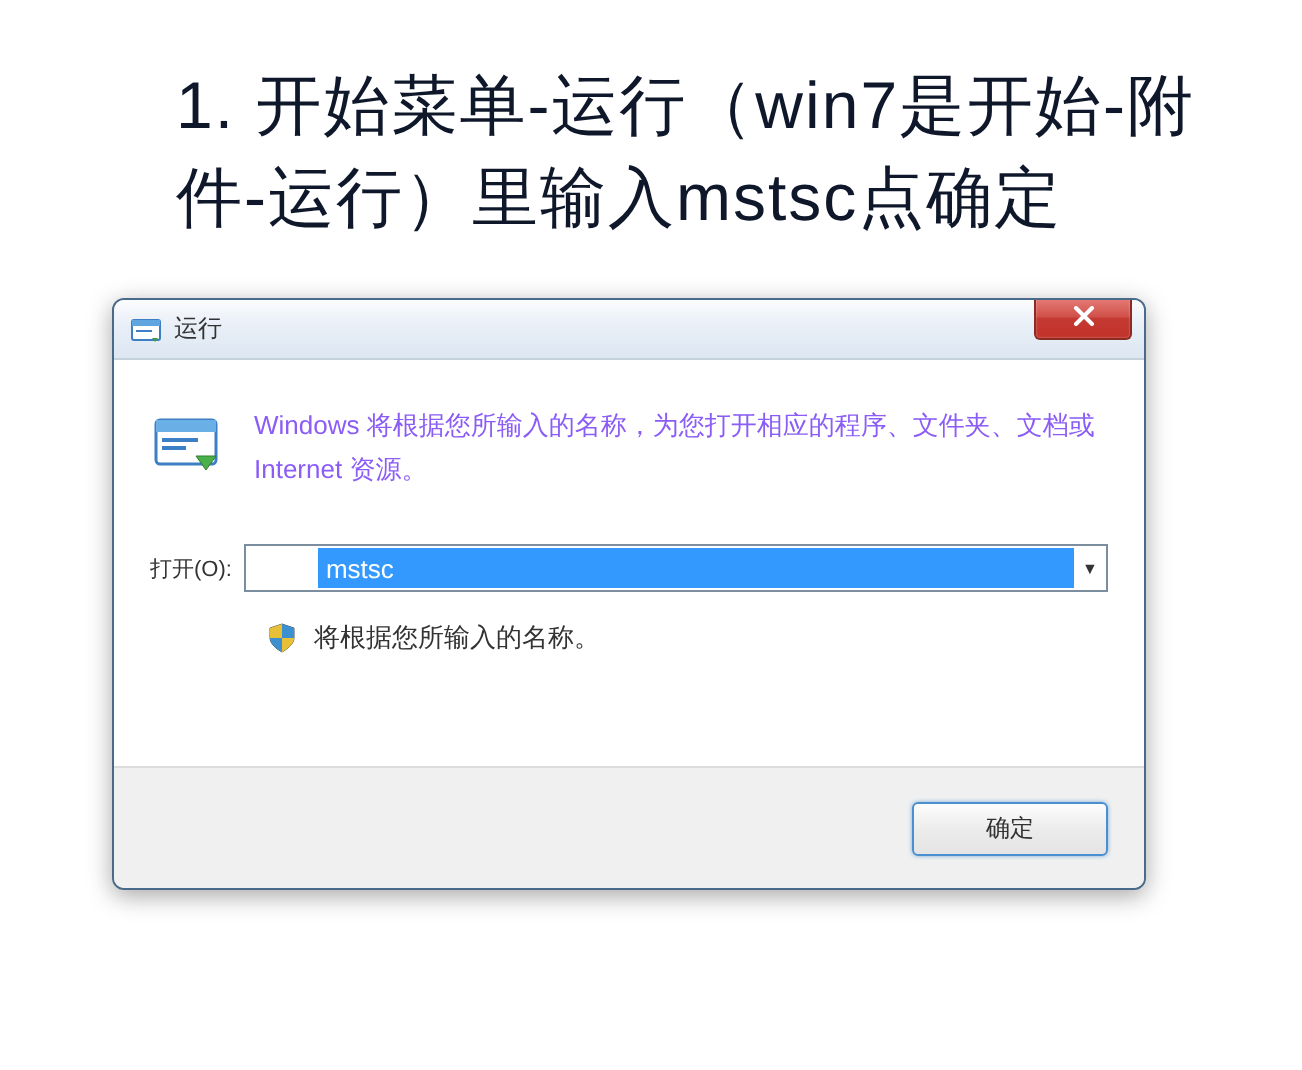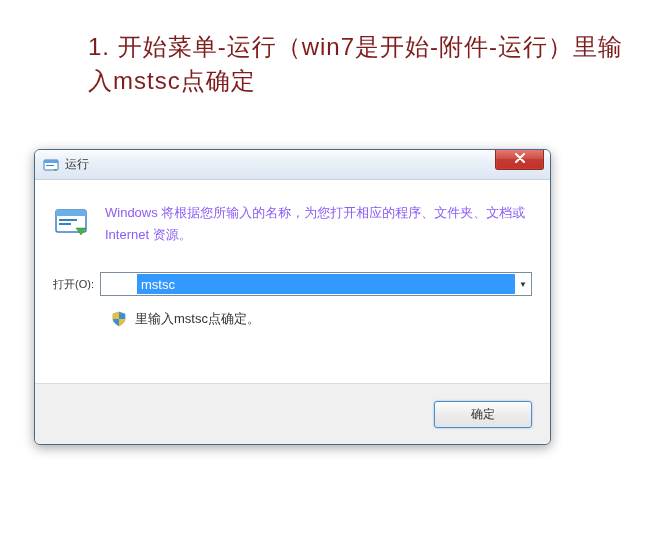--- a/index.html
+++ b/index.html
@@ -1,18 +1,18 @@
 <!DOCTYPE html>
 <html><head>
   <meta charset="utf-8">
   <style>
     * { box-sizing: border-box; margin: 0; padding: 0; }
     body { width: 651px; height: 535px; background: #fff; font-family: "Microsoft YaHei", SimSun, Arial, sans-serif; position: relative; }
-    .instruction { position: absolute; top: 30px; left: 88px; width: 555px; font-size: 24px; color: #7f1d1d; line-height: 1.4; letter-spacing: 1px; }
-    .dialog { position: absolute; top: 149px; left: 34px; width: 517px; height: 296px; border: 1px solid #4a6a8a; border-radius: 6px; box-shadow: 0 3px 12px rgba(0,0,0,0.35); background: #f0f0f0; overflow: hidden; }
+    .instruction { position: absolute; top: 30px; left: 88px; width: 555px; font-size: 33px; color: #0f172a; line-height: 1.4; letter-spacing: 1px; }
+    .dialog { position: absolute; top: 149px; left: 56px; width: 517px; height: 296px; border: 1px solid #4a6a8a; border-radius: 6px; box-shadow: 0 3px 12px rgba(0,0,0,0.35); background: #f0f0f0; overflow: hidden; }
     .titlebar { height: 30px; background: linear-gradient(to bottom, #fbfcfd 0%, #e8eff7 45%, #dde7f2 100%); border-bottom: 1px solid #c6d1de; position: relative; display: flex; align-items: center; padding-left: 8px; }
     .titlebar-icon { width: 16px; height: 16px; margin-right: 6px; }
     .titlebar-text { font-size: 12px; color: #333; }
     .close-btn { position: absolute; right: 6px; top: -1px; width: 49px; height: 21px; background: linear-gradient(to bottom, #e67d77 0%, #cf4f48 48%, #c43a33 50%, #c1322a 100%); border: 1px solid #8c2b24; border-top: none; border-radius: 0 0 3px 3px; display: flex; align-items: center; justify-content: center; box-shadow: inset 0 0 1px rgba(255,255,255,0.5); }
     .close-x { color: #fff; font-size: 12px; font-weight: bold; text-shadow: 0 0 2px #5a0000; }
     .body-area { background: #fff; height: 203px; padding: 22px 18px 10px 18px; }
     .info-row { display: flex; align-items: flex-start; }
     .run-icon { width: 36px; height: 36px; margin-top: 2px; flex-shrink: 0; }
     .info-text { margin-left: 16px; font-size: 13px; color: #8b5cf6; line-height: 1.7; }
     .input-row { display: flex; align-items: center; margin-top: 26px; }
@@ -78,20 +78,20 @@
     <div class="shield-row">
       <span class="shield-icon">
         <svg viewBox="0 0 16 16">
           <path d="M8 1 L14 3 L14 8 C14 12 8 15 8 15 C8 15 2 12 2 8 L2 3 Z" fill="#fff" stroke="#555" stroke-width="0.5"></path>
           <path d="M8 1 L14 3 L14 8 L8 8 Z" fill="#3d90d0"></path>
           <path d="M8 1 L2 3 L2 8 L8 8 Z" fill="#e8c038"></path>
           <path d="M8 8 L14 8 C14 12 8 15 8 15 Z" fill="#e8c038"></path>
           <path d="M8 8 L2 8 C2 12 8 15 8 15 Z" fill="#3d90d0"></path>
         </svg>
       </span>
-      <span class="shield-text">里输入mstsc点确定。</span>
+      <span class="shield-text">将根据您所输入的名称。</span>
     </div>
   </div>
 
   <div class="button-area">
     <button class="btn default">确定</button>
   </div>
 </div>
 
 </body></html>

